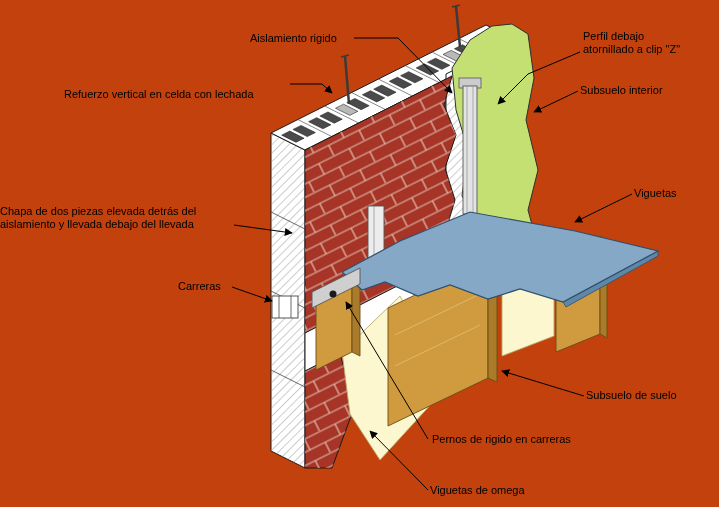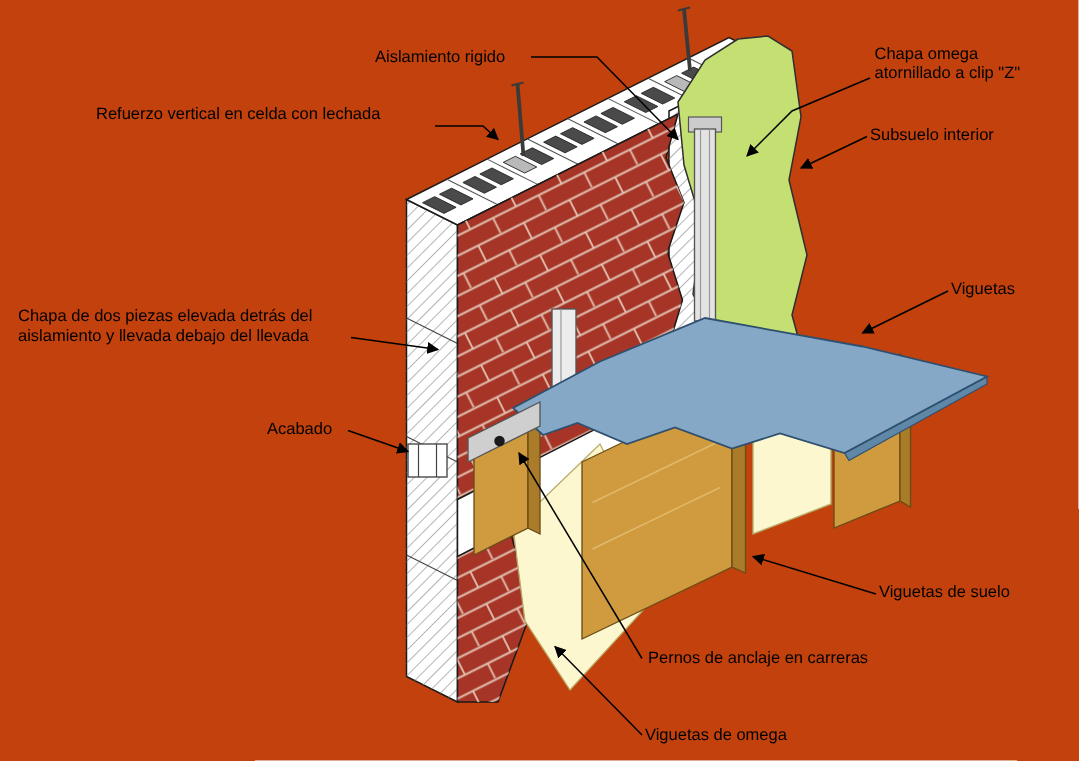--- a/index.html
+++ b/index.html
@@ -153,28 +153,28 @@
       <polyline points="632,194 575,222" marker-end="url(#arrow)"></polyline>
       <polyline points="234,225 292,233" marker-end="url(#arrow)"></polyline>
       <polyline points="232,287 272,301" marker-end="url(#arrow)"></polyline>
       <polyline points="584,396 502,371" marker-end="url(#arrow)"></polyline>
       <polyline points="428,439 346,302" marker-end="url(#arrow)"></polyline>
       <polyline points="428,490 370,431" marker-end="url(#arrow)"></polyline>
     </g>
   </svg>
 
   <div class="lbl" style="left:250px;top:32px">Aislamiento rigido</div>
-  <div class="lbl" style="left:64px;top:70px">Refuerzo vertical en celda con lechada</div>
+  <div class="lbl" style="left:64px;top:88px">Refuerzo vertical en celda con lechada</div>
   <div class="lbl" style="left:583px;top:30px">
-    <div>Chapa omega</div>
+    <div>Perfil debajo</div>
     <div>atornillado a clip "Z"</div>
   </div>
   <div class="lbl" style="left:580px;top:84px">Subsuelo interior</div>
   <div class="lbl" style="left:634px;top:187px">Viguetas</div>
-  <div class="lbl" style="left:12px;top:205px">
+  <div class="lbl" style="left:0;top:205px">
     <div>Chapa de dos piezas elevada detrás del</div>
     <div>aislamiento y llevada debajo del llevada</div>
   </div>
-  <div class="lbl" style="left:178px;top:280px">Acabado</div>
-  <div class="lbl" style="left:586px;top:389px">Viguetas de suelo</div>
-  <div class="lbl" style="left:432px;top:433px">Pernos de anclaje en carreras</div>
+  <div class="lbl" style="left:178px;top:280px">Carreras</div>
+  <div class="lbl" style="left:586px;top:389px">Subsuelo de suelo</div>
+  <div class="lbl" style="left:432px;top:433px">Pernos de rigido en carreras</div>
   <div class="lbl" style="left:430px;top:484px">Viguetas de omega</div>
 </div>
 
 </body></html>

